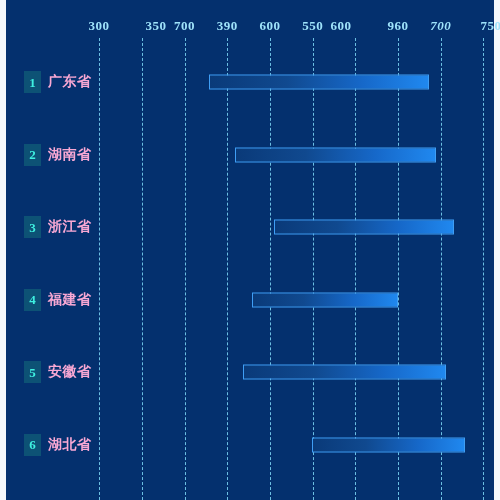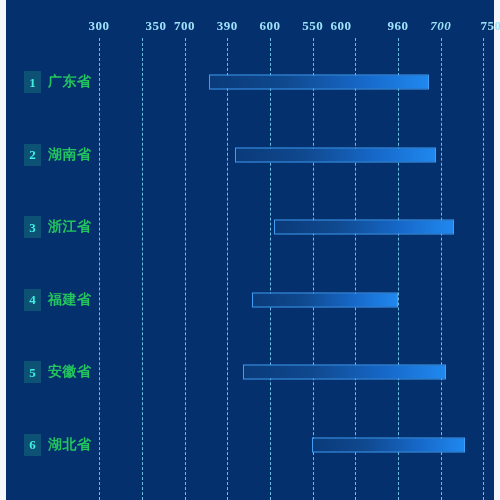--- a/index.html
+++ b/index.html
@@ -95,21 +95,21 @@
     width: 17px;
     height: 22px;
     background: #0d5275;
     color: #3ff0e0;
     font-size: 13px;
     font-weight: bold;
     font-family: "Liberation Serif", serif;
     line-height: 1;
   }
   .row-name {
-    color: #22c55e;
+    color: #f9a8d4;
     font-size: 14px;
     font-weight: bold;
     letter-spacing: .5px;
   }
 
   .bar {
     position: absolute;
     top: 50%;
     transform: translateY(-50%);
     height: 15px;

